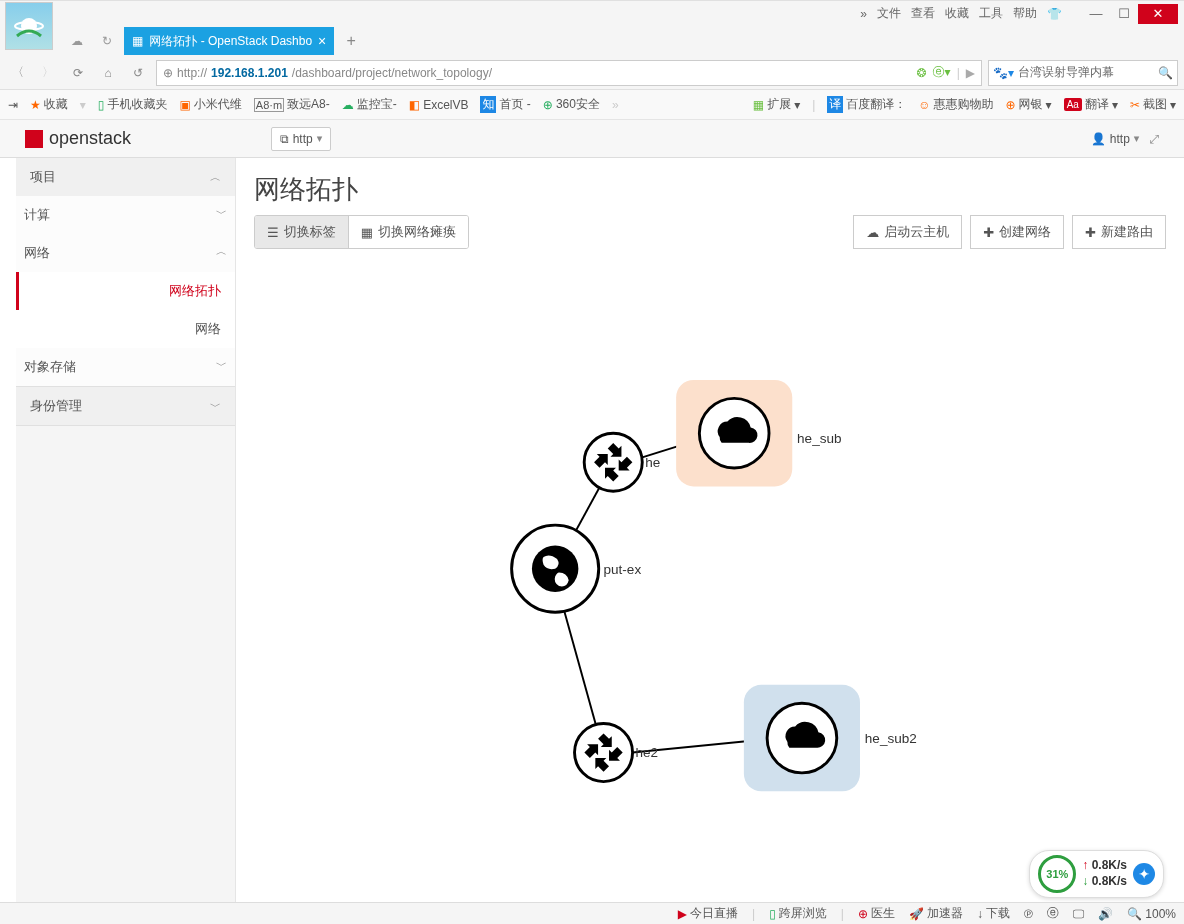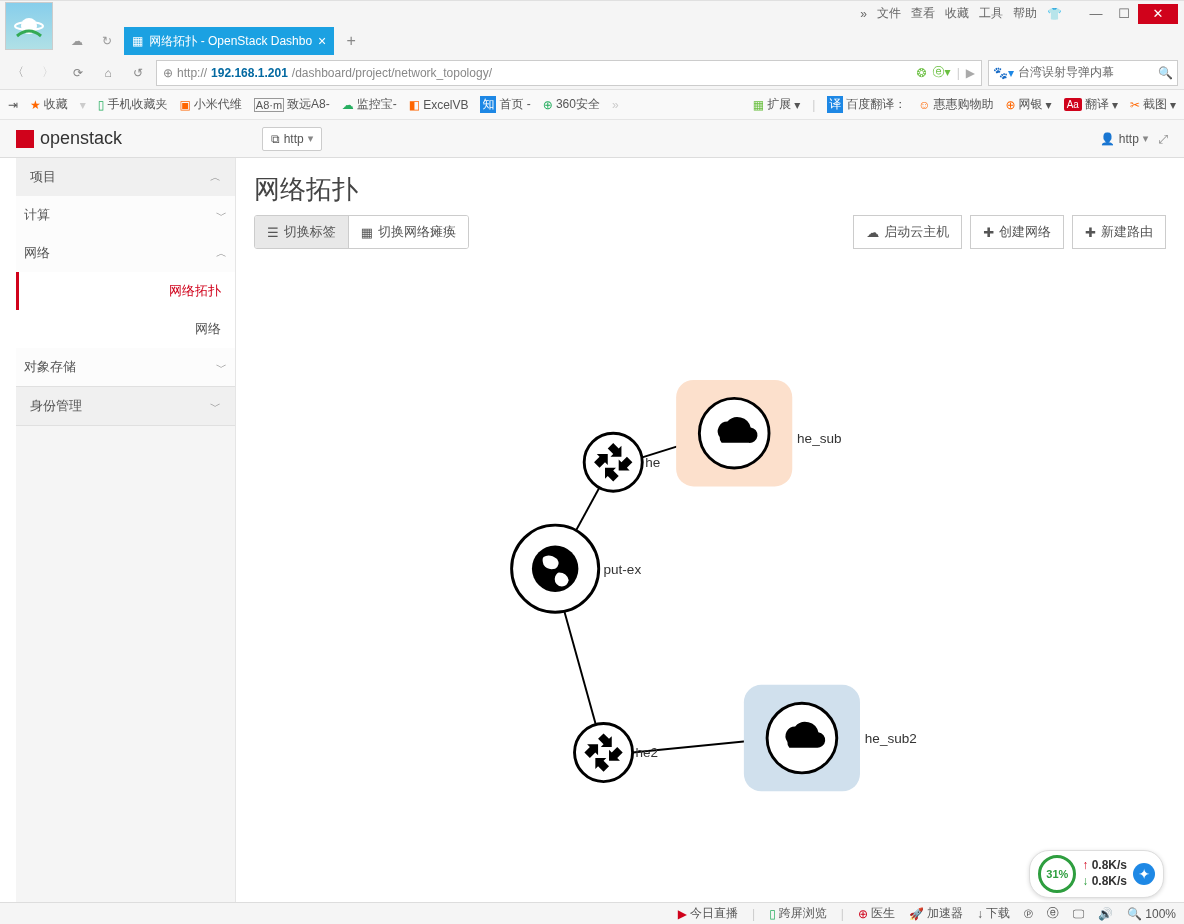--- a/index.html
+++ b/index.html
@@ -32,33 +32,33 @@
   .bookmark-bar { height: 30px; background:#f9f9f9; border-bottom:1px solid #e5e5e5; display:flex; align-items:center; padding:0 8px; gap:12px; color:#555; font-size:12px; overflow:hidden;}
   .bm-item{ display:flex; align-items:center; gap:3px; white-space:nowrap;}
   .bm-sep{ color:#ccc;}
   .bm-right{ margin-left:auto; display:flex; gap:12px; align-items:center;}
   .bm-orange{color:#ff6600;}
   .bm-green{color:#27ae60;}
   .bm-blue{color:#1e88e5;}
   .bm-red{background:#d0021b;color:#fff; padding:1px 3px; font-size:10px; border-radius:2px;}
   
   
-  .dash-header { height: 38px; background:#f7f7f7; border-bottom:1px solid #ddd; display:flex; align-items:center; padding:0 16px;}
+  .dash-header { height: 38px; background:#f7f7f7; border-bottom:1px solid #ddd; display:flex; align-items:center; padding:0 25px;}
   .brand { display:flex; align-items:center; gap:6px; font-size:18px; }
   .brand .logo { width:18px; height:18px; background:#d0021b; display:inline-block; position:relative;}
   .domain-select { margin-left: 140px; display:flex; align-items:center; gap:4px; border:1px solid #ccc; padding:4px 8px; background:#fff; border-radius:2px; color:#555;}
   .user-menu { margin-left:auto; display:flex; align-items:center; gap:4px; color:#555;}
   .menu-expand{ margin-left:10px; color:#888;}
   
   
   .main { display:flex; height: calc(100% - 26px - 30px - 34px - 30px - 38px - 22px); margin-left: 16px; }
   .sidebar { width: 220px; background:#f5f5f5; border-right:1px solid #e5e5e5;}
   .side-group { border-bottom:1px solid #e0e0e0;}
   .side-head { padding:10px 14px; display:flex; align-items:center; justify-content:space-between; color:#555; font-size:13px; cursor:pointer; background:#f0f0f0;}
-  .side-sub { padding:10px 8px; display:flex; align-items:center; justify-content:space-between; color:#555; font-size:13px; cursor:pointer; background:#fcfcfc;}
+  .side-sub { padding:10px 8px; display:flex; align-items:flex-start; justify-content:space-between; color:#555; font-size:13px; cursor:pointer; background:#fcfcfc;}
   .side-item { display:block; padding:10px 14px; text-align:right; color:#555; font-size:13px; background:#fff;}
   .side-item.active { color:#d0021b; border-left:3px solid #d0021b; background:#fff;}
   .chev{font-size:11px;color:#888;}
   
   .content { flex:1; padding: 14px 18px; position:relative; overflow:hidden;}
   h1.page-title { font-size:26px; font-weight:normal; color:#444; margin-bottom:8px;}
   .subtitle { font-size:13px; color:#666; margin-bottom:14px;}
   .toolbar { display:flex; gap:0; margin-bottom:10px;}
   .btn-group{ display:flex; border:1px solid #ccc; border-radius:3px; overflow:hidden;}
   .btn { padding:7px 12px; font-size:13px; display:flex; align-items:center; gap:5px; background:#fff; color:#555; border:1px solid #ccc; cursor:pointer;}

